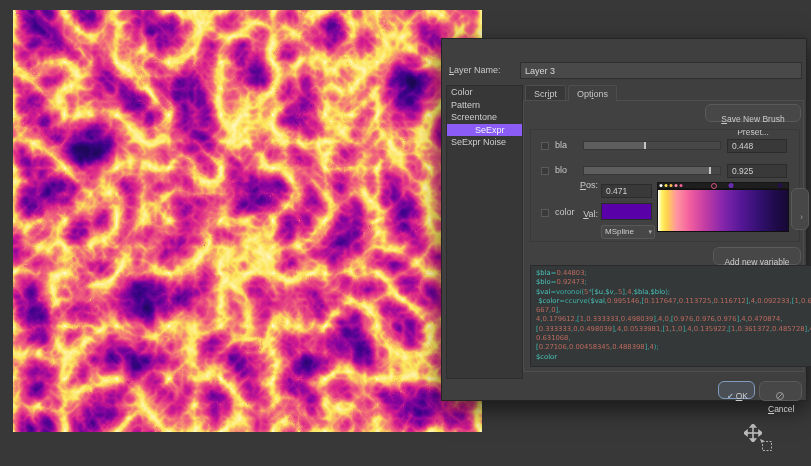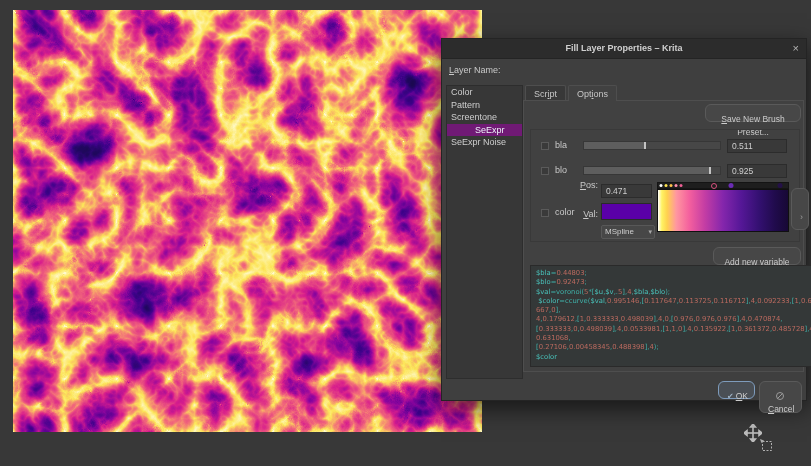--- a/index.html
+++ b/index.html
@@ -17,21 +17,21 @@
   .titlebar{position:absolute;left:0;top:0;right:0;height:19px;background:#2c2c2c;border-bottom:1px solid #242424;}
   .titlebar .title{position:absolute;left:0;right:0;top:4px;text-align:center;font-weight:bold;color:#cfcfcf;font-size:9px;}
   .titlebar .close{position:absolute;right:7px;top:3px;color:#b4b4b4;font-size:11px;line-height:12px;cursor:default;}
   .lbl{position:absolute;color:#c9c9c9;font-size:9px;white-space:nowrap;}
   u{text-decoration:underline;}
   .layername{position:absolute;left:78px;top:23px;width:282px;height:17px;box-sizing:border-box;background:#494949;
     border:1px solid #2e2e2e;color:#d6d6d6;font-size:9px;padding:0 4px;font-family:inherit;}
   
   .catlist{position:absolute;left:4px;top:46px;width:77px;height:294px;background:#373737;border:1px solid #2d2d2d;box-sizing:border-box;}
   .cat{padding:1px 4px;font-size:9px;line-height:10.5px;color:#cecece;white-space:nowrap;}
-  .cat.sel{background:#701a75;color:#eef4fa;padding-left:28px;}
+  .cat.sel{background:#8b5cf6;color:#eef4fa;padding-left:28px;}
   
   .tab{position:absolute;top:46px;height:16px;line-height:16px;padding:0 8px;font-size:9px;color:#c6c6c6;
     background:#383838;border:1px solid #4e4e4e;border-bottom:none;box-sizing:border-box;border-radius:2px 2px 0 0;}
   .tab-script{left:83px;}
   .tab-options{left:126px;}
   .tab.active{background:#414141;z-index:3;}
   
   .panel{position:absolute;left:81px;top:61px;width:281px;height:272px;background:#414141;border:1px solid #4e4e4e;box-sizing:border-box;}
   .btn{position:absolute;background:#474747;border:1px solid #5a5a5a;border-radius:6px;color:#cccccc;
     font-size:8.5px;text-align:center;box-sizing:border-box;font-family:inherit;padding:8px;}
@@ -54,21 +54,21 @@
   .gstrip .mk.big{width:5px;height:5px;top:0px;}
   .gpreview{position:absolute;left:133px;top:88px;width:132px;height:43px;border:1px solid #101010;box-sizing:border-box;}
   .btn-next{left:267px;top:87px;width:11px;height:42px;color:#9c9c9c;font-size:9px;line-height:40px;}
   .btn-addvar{left:189px;top:146px;width:88px;height:15px;line-height:13px;}
   .scriptbox{position:absolute;left:6px;top:164px;width:298px;height:102px;background:#343838;border:1px solid #2a2a2a;
     box-sizing:border-box;padding:3px 5px;font-family:"DejaVu Sans","Liberation Sans",sans-serif;
     font-size:6.8px;line-height:9.3px;color:#3fb2aa;white-space:pre-wrap;word-break:break-all;overflow:hidden;}
   .scriptbox .sn{color:#bb6a5f;}
   .scriptbox .sv{color:#49c4bc;}
   .btn-ok{left:276px;top:342px;width:37px;height:15px;line-height:13px;border:1px solid #7e9cbd;background:#4a4f55;}
-  .btn-cancel{left:317px;top:342px;width:43px;height:32px;line-height:13px;}
+  .btn-cancel{left:317px;top:342px;width:43px;height:20px;line-height:13px;}
   .btn .ico-check{color:#9fb3c6;margin-right:2px;font-size:8px;}
   .ico-cancel{display:inline-block;width:6px;height:6px;border:1px solid #9a9a9a;border-radius:50%;margin-right:2px;
     vertical-align:-1px;background:linear-gradient(135deg,transparent 42%,#9a9a9a 42%,#9a9a9a 58%,transparent 58%);}
 </style>
 </head>
 <body>
 
 <div class="screen">
 
   <div class="canvas">
@@ -100,26 +100,23 @@
   </div>
   <div class="cursor-transform">
     <svg width="15" height="15" viewBox="0 0 15 15">
       <rect x="3.5" y="3.5" width="9" height="9" fill="none" stroke="#b0b0b0" stroke-width="1" stroke-dasharray="2 1.5"></rect>
       <path d="M1 1l4 1.4-2.6 2.6z" fill="#b0b0b0"></path>
     </svg>
   </div>
 
   <div class="dialog">
 
-    <div class="titlebar">
-      <span class="title">Fill Layer Properties – Krita</span>
-      <span class="close">×</span>
-    </div>
 
     <span class="lbl" style="left:7px;top:26px;"><u>L</u>ayer Name:</span>
+    <input class="layername" value="Layer 3" style="">
 
     <div class="catlist">
       <div class="cat">Color</div>
       <div class="cat">Pattern</div>
       <div class="cat">Screentone</div>
       <div class="cat sel">SeExpr</div>
       <div class="cat">SeExpr Noise</div>
     </div>
 
     <div class="tab tab-script">Scr<u>i</u>pt</div>
@@ -130,21 +127,21 @@
       <button class="btn btn-save"><u>S</u>ave New Brush Preset...</button>
 
       <div class="groupframe"></div>
 
       <span class="cb" style="left:17px;top:41px;"></span>
       <span class="lbl" style="left:31px;top:39px;">bla</span>
       <div class="slider" style="left: 59px; top: 40px; --f: 0.45;">
         <div class="fill"></div>
         <div class="handle"></div>
       </div>
-      <div class="spin" style="left:203px;top:38px;width:60px;">0.511</div>
+      <div class="spin" style="left:203px;top:38px;width:60px;">0.448</div>
 
       <span class="cb" style="left:17px;top:66px;"></span>
       <span class="lbl" style="left:31px;top:64px;">blo</span>
       <div class="slider" style="left: 59px; top: 65px; --f: 0.925;">
         <div class="fill"></div>
         <div class="handle"></div>
       </div>
       <div class="spin" style="left:203px;top:63px;width:60px;">0.925</div>
 
       <span class="lbl" style="left:40px;top:79px;width:34px;text-align:right;"><u>P</u>os:</span>

